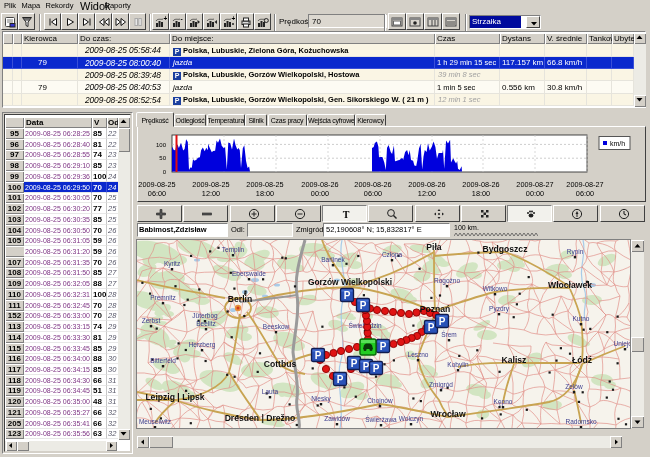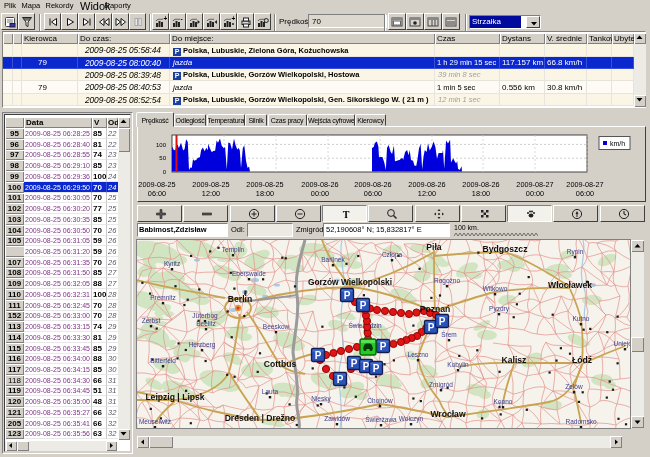--- a/index.html
+++ b/index.html
@@ -384,21 +384,21 @@
 <div class="hd" style="left:5px;top:354px;width:19px;height:10px;font-size:8px;font-weight:bold;text-align:center;line-height:10px;">116</div>
 <div style="left:24px;top:354px;width:94px;height:10px;background:#fff;"></div>
 <div style="left:24px;top:354px;width:68px;height:10px;font-size:7px;color:#7d3383;line-height:10px;border-right:1px solid #c8c8c8;border-bottom:1px solid #e8e8e8;padding-left:1px;white-space:nowrap;">2009-08-25 06:34:00</div>
 <div style="left:92px;top:354px;width:15px;height:10px;font-size:8px;font-weight:bold;color:#000;line-height:10px;border-right:1px solid #c8c8c8;border-bottom:1px solid #e8e8e8;padding-left:1px;">88</div>
 <div style="left:107px;top:354px;width:11px;height:10px;font-size:7.5px;font-style:italic;color:#555566;line-height:10px;padding-left:1px;border-bottom:1px solid #e8e8e8;">30</div>
 <div class="hd" style="left:5px;top:364px;width:19px;height:11px;font-size:8px;font-weight:bold;text-align:center;line-height:11px;">117</div>
 <div style="left:24px;top:364px;width:94px;height:11px;background:#fff;"></div>
 <div style="left:24px;top:364px;width:68px;height:11px;font-size:7px;color:#7d3383;line-height:11px;border-right:1px solid #c8c8c8;border-bottom:1px solid #e8e8e8;padding-left:1px;white-space:nowrap;">2009-08-25 06:34:15</div>
 <div style="left:92px;top:364px;width:15px;height:11px;font-size:8px;font-weight:bold;color:#000;line-height:11px;border-right:1px solid #c8c8c8;border-bottom:1px solid #e8e8e8;padding-left:1px;">85</div>
 <div style="left:107px;top:364px;width:11px;height:11px;font-size:7.5px;font-style:italic;color:#555566;line-height:11px;padding-left:1px;border-bottom:1px solid #e8e8e8;">30</div>
-<div class="hd" style="left:5px;top:375px;width:19px;height:11px;font-size:8px;font-weight:normal;text-align:center;line-height:11px;">118</div>
+<div class="hd" style="left:5px;top:375px;width:19px;height:11px;font-size:8px;font-weight:bold;text-align:center;line-height:11px;">118</div>
 <div style="left:24px;top:375px;width:94px;height:11px;background:#fff;"></div>
 <div style="left:24px;top:375px;width:68px;height:11px;font-size:7px;color:#7d3383;line-height:11px;border-right:1px solid #c8c8c8;border-bottom:1px solid #e8e8e8;padding-left:1px;white-space:nowrap;">2009-08-25 06:34:30</div>
 <div style="left:92px;top:375px;width:15px;height:11px;font-size:8px;font-weight:bold;color:#000;line-height:11px;border-right:1px solid #c8c8c8;border-bottom:1px solid #e8e8e8;padding-left:1px;">66</div>
 <div style="left:107px;top:375px;width:11px;height:11px;font-size:7.5px;font-style:italic;color:#555566;line-height:11px;padding-left:1px;border-bottom:1px solid #e8e8e8;">31</div>
 <div class="hd" style="left:5px;top:386px;width:19px;height:10px;font-size:8px;font-weight:bold;text-align:center;line-height:10px;">119</div>
 <div style="left:24px;top:386px;width:94px;height:10px;background:#fff;"></div>
 <div style="left:24px;top:386px;width:68px;height:10px;font-size:7px;color:#7d3383;line-height:10px;border-right:1px solid #c8c8c8;border-bottom:1px solid #e8e8e8;padding-left:1px;white-space:nowrap;">2009-08-25 06:34:45</div>
 <div style="left:92px;top:386px;width:15px;height:10px;font-size:8px;font-weight:bold;color:#000;line-height:10px;border-right:1px solid #c8c8c8;border-bottom:1px solid #e8e8e8;padding-left:1px;">51</div>
 <div style="left:107px;top:386px;width:11px;height:10px;font-size:7.5px;font-style:italic;color:#555566;line-height:10px;padding-left:1px;border-bottom:1px solid #e8e8e8;">31</div>
 <div class="hd" style="left:5px;top:396px;width:19px;height:11px;font-size:8px;font-weight:bold;text-align:center;line-height:11px;">120</div>

